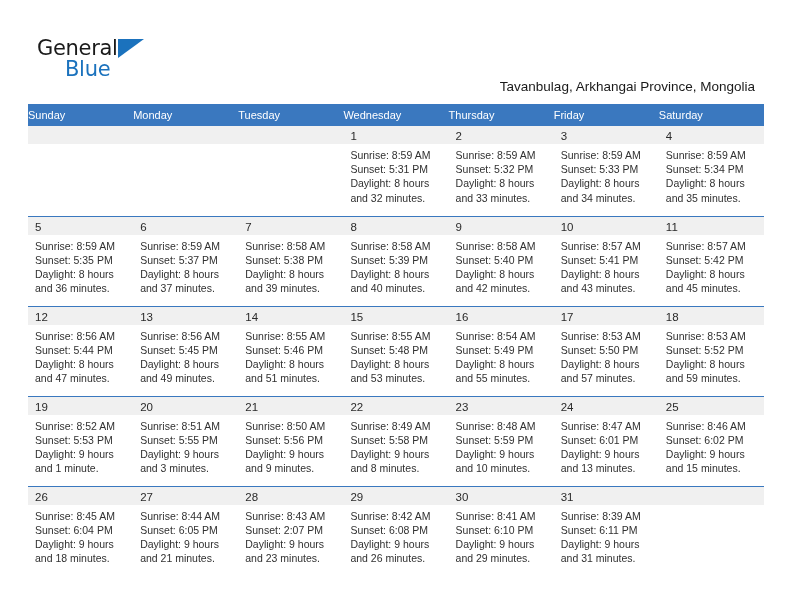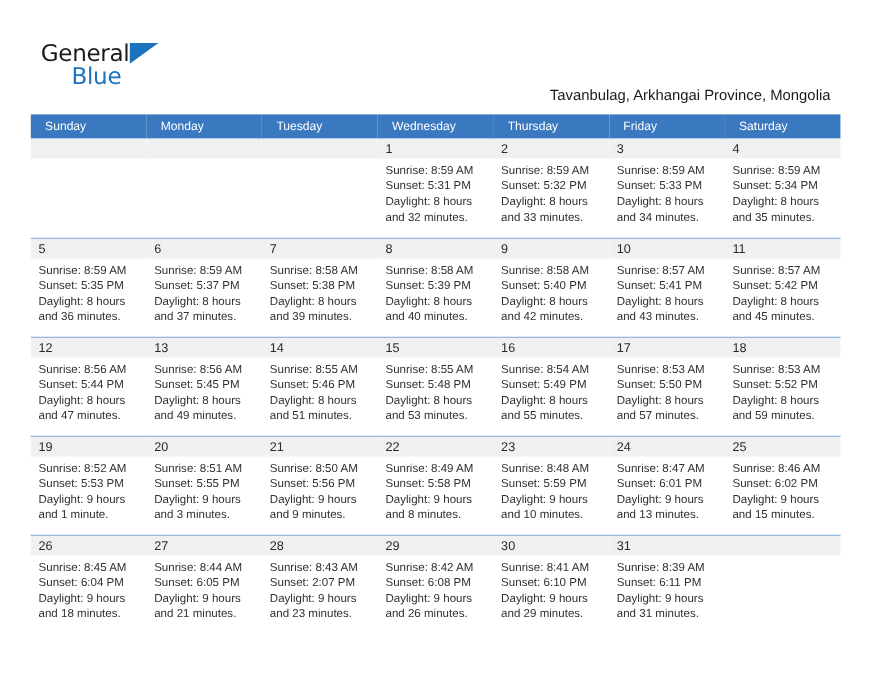--- a/index.html
+++ b/index.html
@@ -95,21 +95,21 @@
     width: 736px;
     border-collapse: collapse;
     table-layout: fixed;
   }
   .calendar th {
     background: #3a78bf;
     color: #ffffff;
     font-size: 11px;
     font-weight: 400;
     text-align: left;
-    padding: 5px 0 5px 13px;
+    padding: 5px 0 5px 0;
     height: 12px;
     border: none;
   }
   .week-row {
     height: 90px;
   }
   .daycell {
     vertical-align: top;
     padding: 0;
     border: none;

